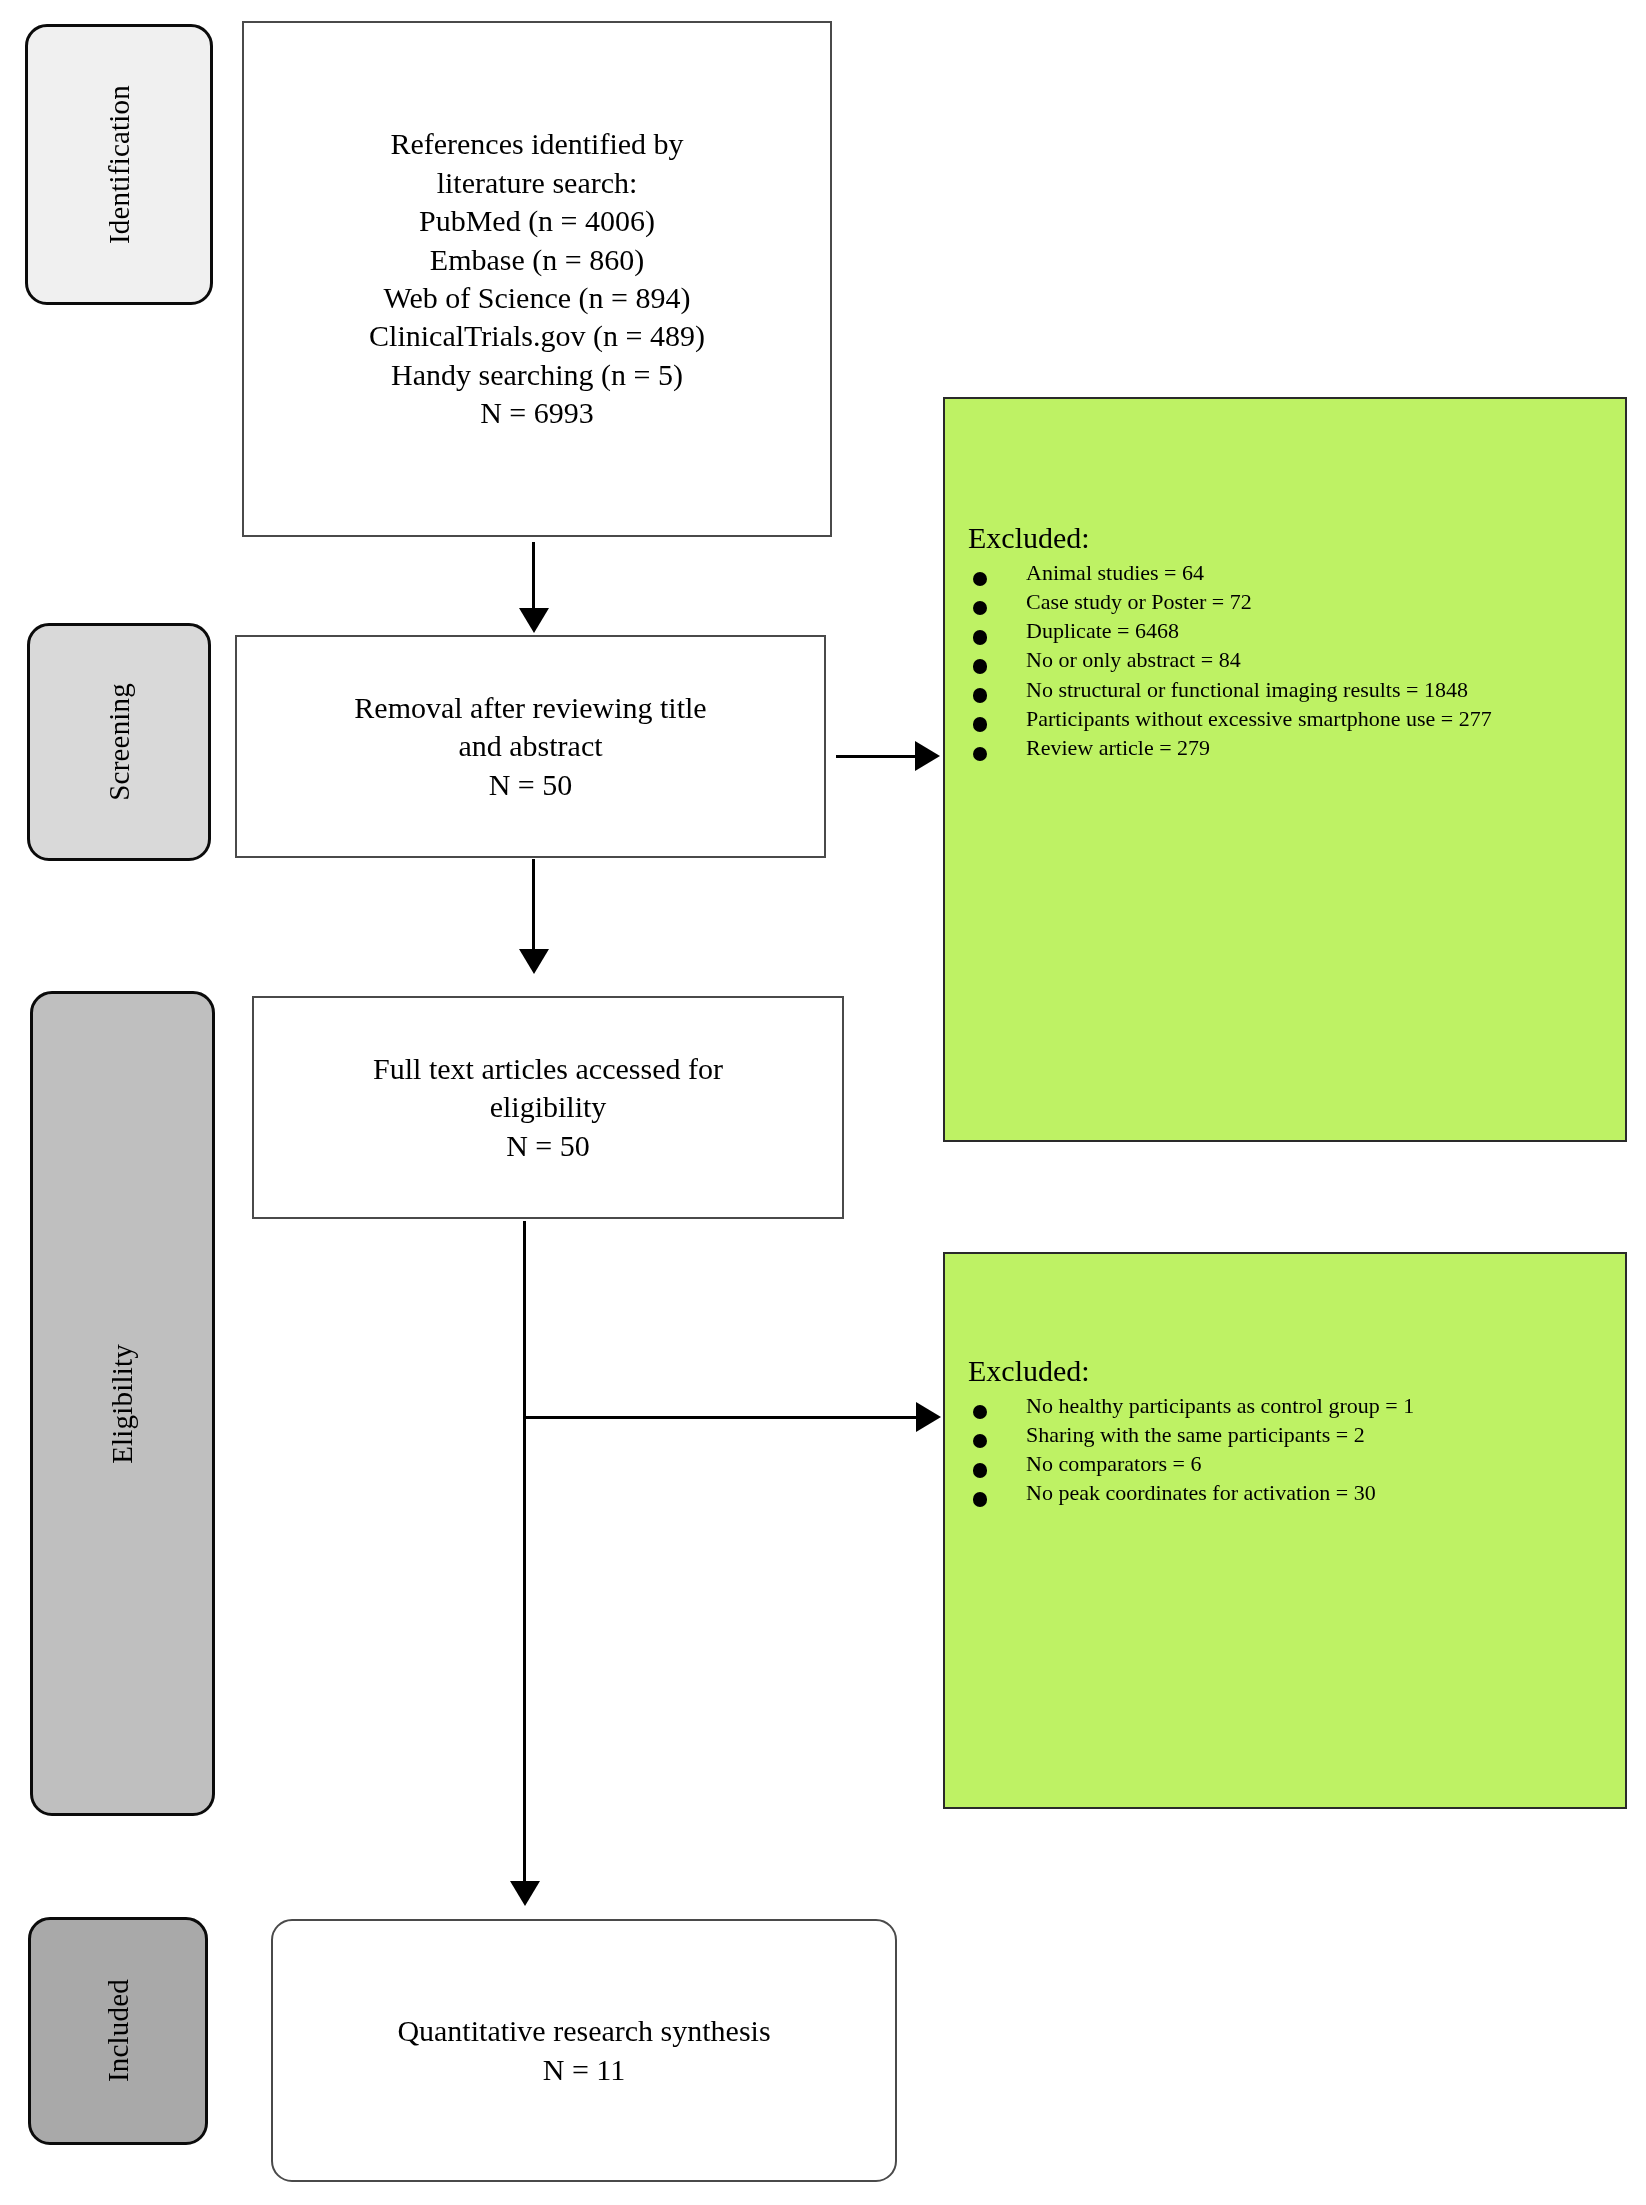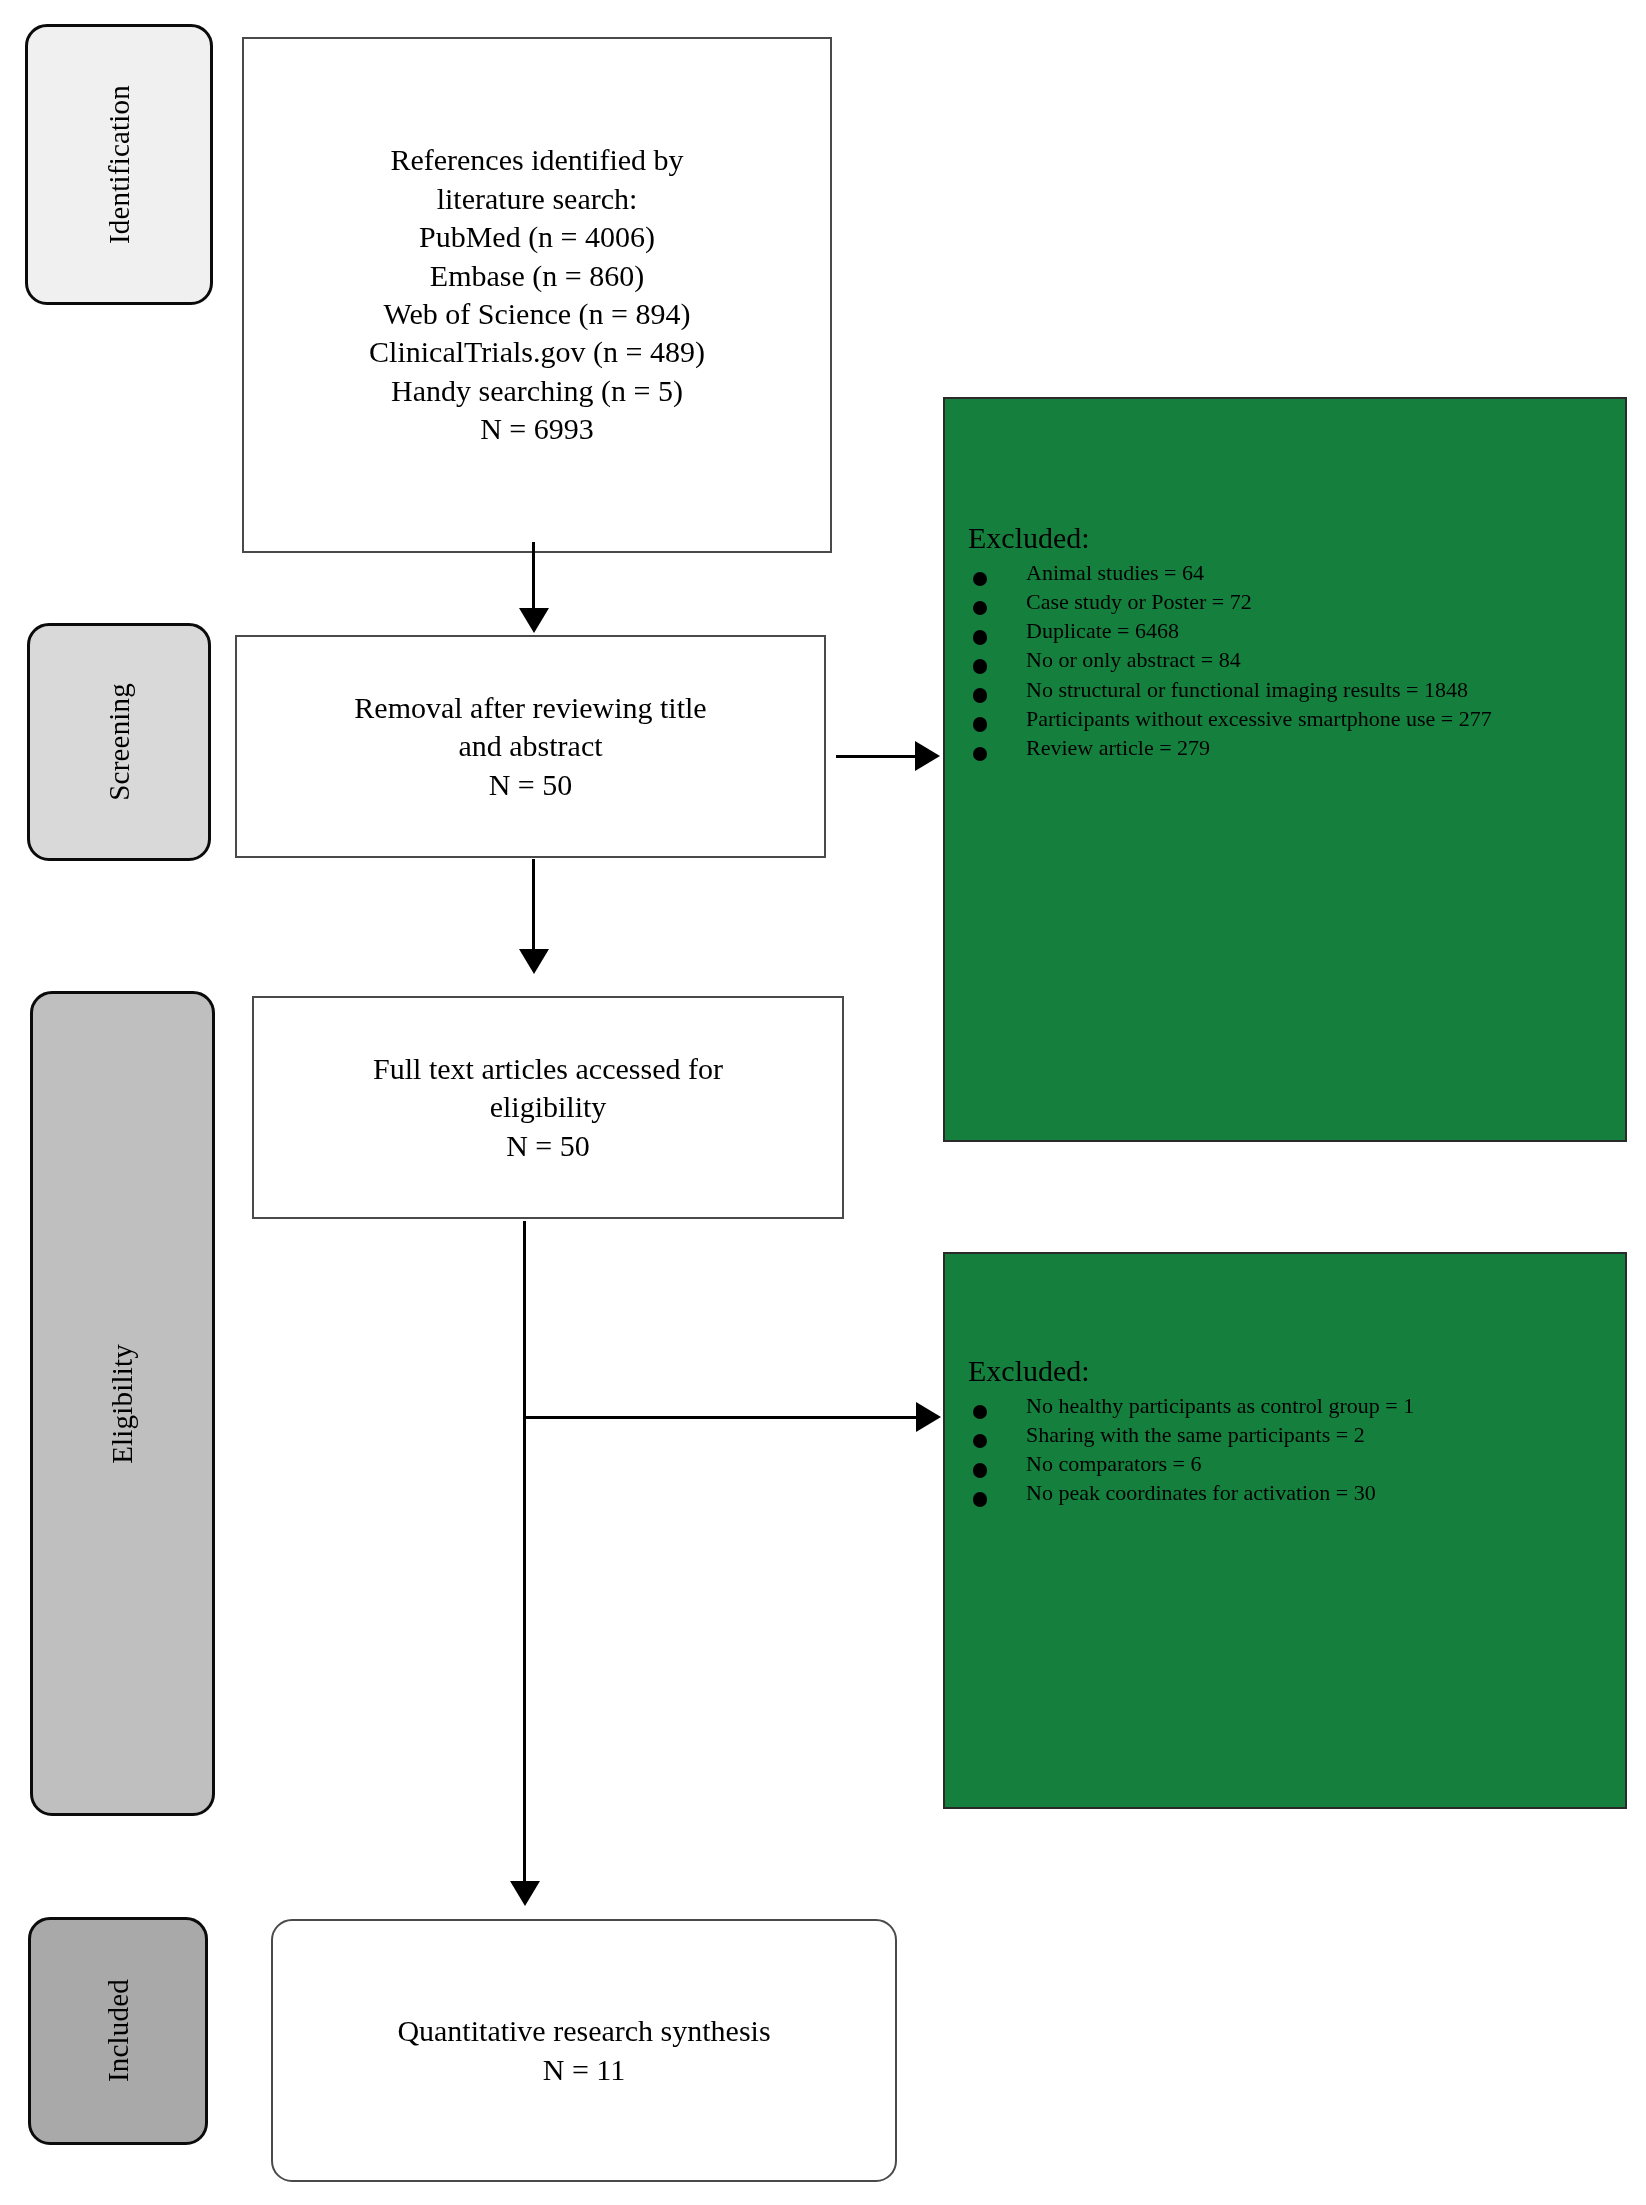--- a/index.html
+++ b/index.html
@@ -55,21 +55,21 @@
     line-height: 1.28;
     padding: 0 12.6px;
   }
   .flowbox .inner .ln { display: block; }
 
   
   .exclbox {
     position: absolute;
     box-sizing: border-box;
     border: 2.4px solid #2a2a2a;
-    background: #15803d;
+    background: #bef264;
   }
   .excl-head {
     position: absolute;
     font-size: 30px;
     line-height: 1.2;
     white-space: nowrap;
   }
   .excl-list {
     position: absolute;
     margin: 0;
@@ -135,21 +135,21 @@
   </div>
 
   <div class="stage" style="left:30px; top:991px; width:185px; height:825px; background:#bfbfbf;">
     <span class="stage-label">Eligibility</span>
   </div>
 
   <div class="stage" style="left:28px; top:1917px; width:180px; height:228px; background:#a9a9a9;">
     <span class="stage-label">Included</span>
   </div>
 
-  <div class="flowbox" style="left:242px; top:37px; width:590px; height:516px;">
+  <div class="flowbox" style="left:242px; top:21px; width:590px; height:516px;">
     <div class="inner">
       <span class="ln">References identified by</span>
       <span class="ln">literature search:</span>
       <span class="ln">PubMed (n = 4006)</span>
       <span class="ln">Embase (n = 860)</span>
       <span class="ln">Web of Science (n = 894)</span>
       <span class="ln">ClinicalTrials.gov (n = 489)</span>
       <span class="ln">Handy searching (n = 5)</span>
       <span class="ln">N = 6993</span>
     </div>

